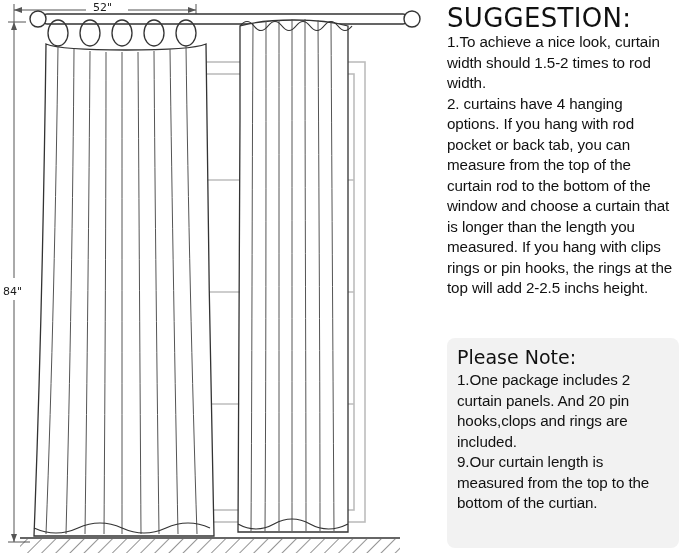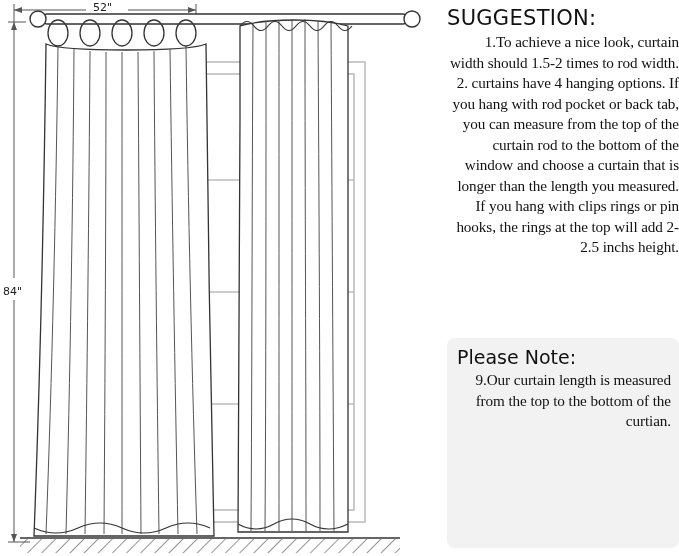--- a/index.html
+++ b/index.html
@@ -58,34 +58,33 @@
   }
 
   .suggestion-block {
     position: absolute;
     left: 0;
     top: 6px;
     width: 232px;
   }
   .suggestion-title {
     font-family: "DejaVu Sans", sans-serif;
-    font-size: 21px;
+    font-size: 26px;
     color: #111111;
     line-height: 24px;
     margin: 0 0 2px 0;
     letter-spacing: 0.3px;
   }
   .body-text {
-    font-family: Liberation Serif, serif;
+    font-family: Liberation Sans, sans-serif;
     font-size: 15.2px;
     line-height: 20.5px;
     color: #111111;
     margin: 0;
     letter-spacing: -0.1px;
-    text-align: right;
   }
   .body-text p { margin: 0; }
 
   .note-panel {
     position: absolute;
     left: 0;
     top: 338px;
     width: 232px;
     height: 210px;
     background: #f2f2f2;
@@ -222,19 +221,20 @@
       <div class="suggestion-title">SUGGESTION:</div>
       <div class="body-text">
         <p>1.To achieve a nice look, curtain width should 1.5-2 times to rod width.</p>
         <p>2. curtains have 4 hanging options. If you hang with rod pocket or back tab, you can measure from the top of the curtain rod to the bottom of the window and choose a curtain that is longer than the length you measured. If you hang with clips rings or pin hooks, the rings at the top will add 2-2.5 inchs height.</p>
       </div>
     </div>
 
     <div class="note-panel">
       <div class="note-title">Please Note:</div>
       <div class="body-text">
+        <p>1.One package includes 2 curtain panels. And 20 pin hooks,clops and rings are included.</p>
         <p>9.Our curtain length is measured from the top to the bottom of the curtian.</p>
       </div>
     </div>
 
   </div>
 
 </div>
 
 </body></html>

